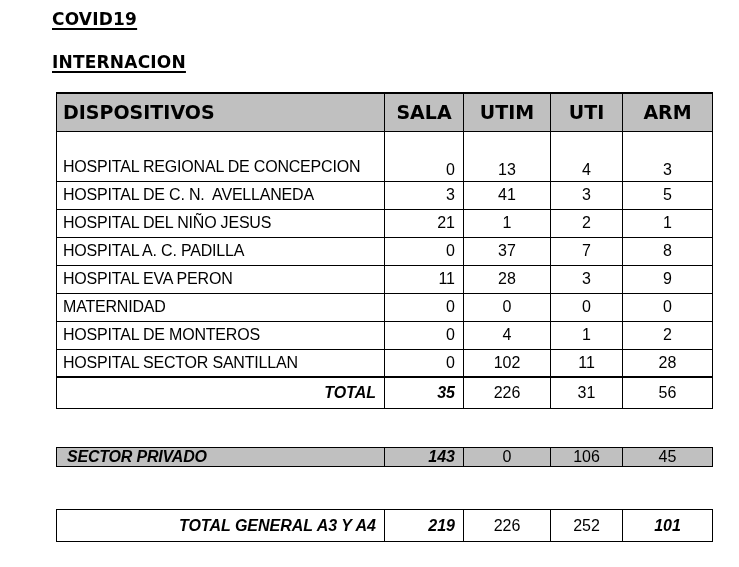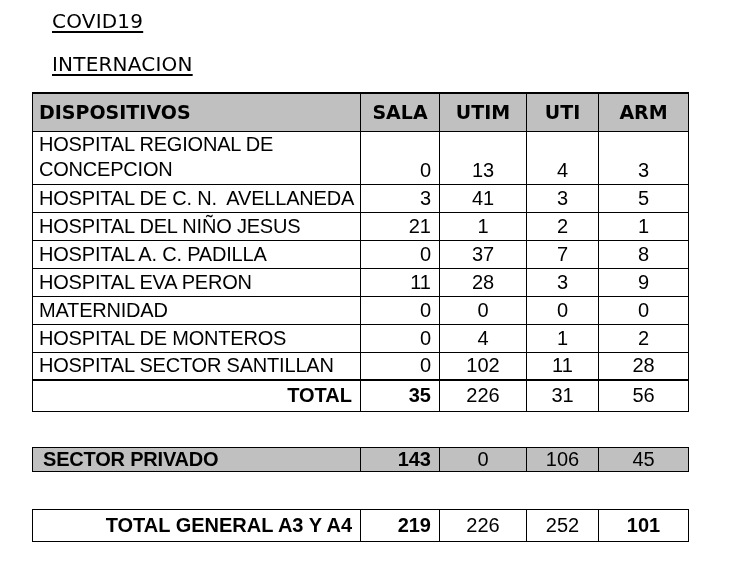--- a/index.html
+++ b/index.html
@@ -1,28 +1,28 @@
 <!DOCTYPE html>
 <html><head>
 <meta charset="utf-8">
 <style>
   html, body { margin:0; padding:0; background:#ffffff; }
   body { width:739px; height:567px; position:relative; font-family:"Liberation Sans", sans-serif; color:#000; overflow:hidden; }
-  .title { position:absolute; left:52px; font-family:"DejaVu Sans", sans-serif; font-weight:normal; font-size:20px; text-decoration:underline; text-decoration-thickness:2px; text-underline-offset:3px; letter-spacing:0.2px; }
+  .title { position:absolute; left:52px; font-family:"DejaVu Sans", sans-serif; font-weight:bold; font-size:17px; text-decoration:underline; text-decoration-thickness:2px; text-underline-offset:3px; letter-spacing:0.2px; }
   .t1 { top:9px; }
   .t2 { top:52px; }
-  table { position:absolute; left:32px; border-collapse:collapse; table-layout:fixed; width:656px; }
-  td, th { border:1px solid #000; padding:0 8px; font-family:"Liberation Sans Narrow", "Liberation Sans", sans-serif; font-size:20px; height:28px; box-sizing:border-box; }
+  table { position:absolute; left:56px; border-collapse:collapse; table-layout:fixed; width:656px; }
+  td, th { border:1px solid #000; padding:0 8px; font-family:"Liberation Sans Narrow", "Liberation Sans", sans-serif; font-size:16px; height:28px; box-sizing:border-box; }
   #main { top:92px; border-top:2px solid #000; }
   .hdr th { background:#c0c0c0; font-family:"DejaVu Sans", sans-serif; font-weight:bold; font-size:19px; height:38px; text-align:center; }
   .hdr th.first { text-align:left; padding-left:6px; }
   .name { text-align:left; padding-left:6px; letter-spacing:-0.2px; }
   .sala { text-align:right; }
   .c { text-align:center; }
-  .bold { font-weight:bold; }
+  .bold { font-weight:bold;font-style:italic; }
   tr.last-row td { border-bottom:2px solid #000; }
   .tall td { height:50px; vertical-align:bottom; padding-bottom:2px; }
   .tall td.name { line-height:25px; }
   #privado { top:447px; }
   #privado td { background:#c0c0c0; height:17px; }
   #general { top:509px; }
   #general td { height:32px; }
   col.c1 { width:328px; } col.c2 { width:79px; } col.c3 { width:87px; } col.c4 { width:72px; } col.c5 { width:90px; }
 </style>
 </head>

